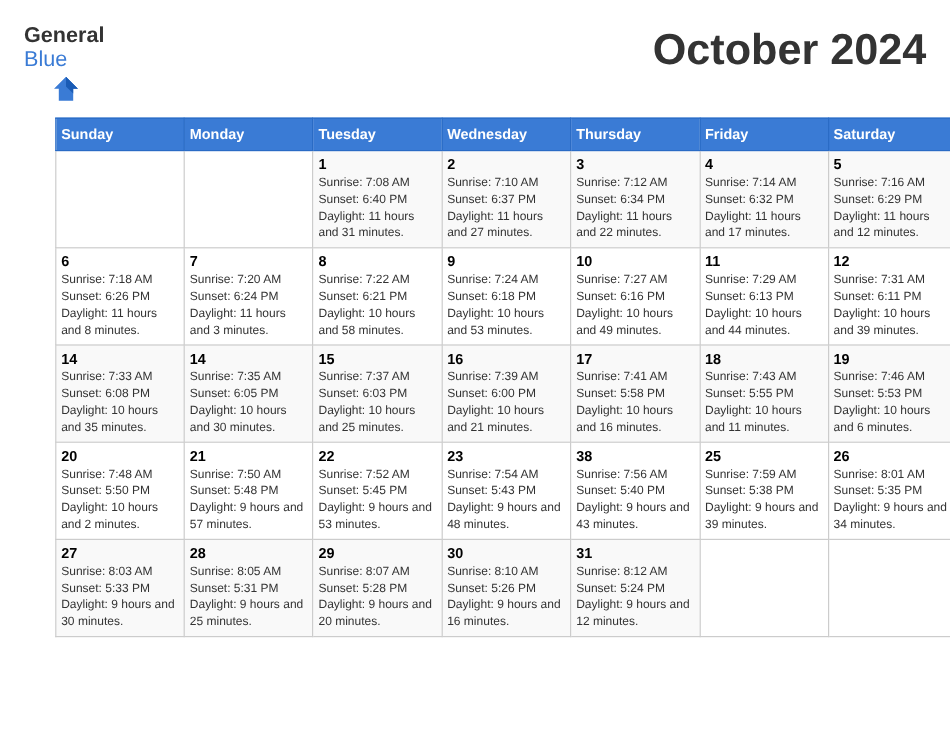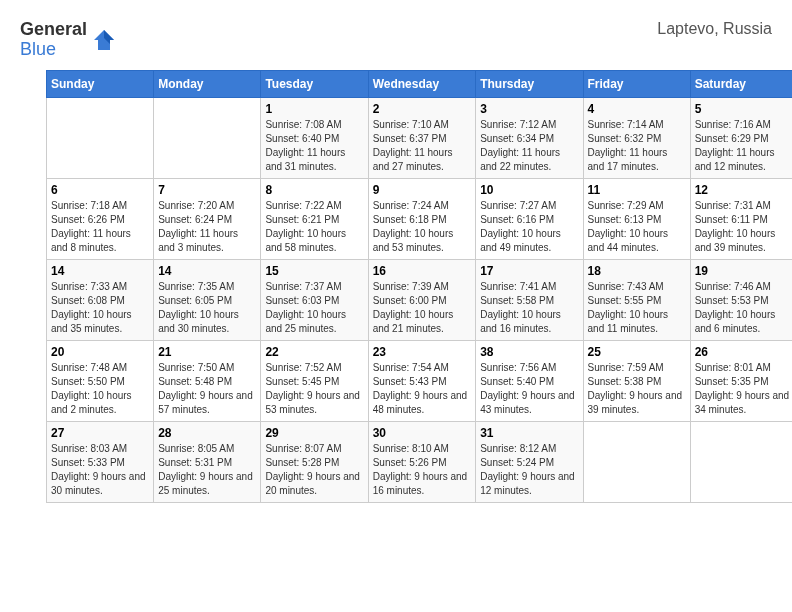--- a/index.html
+++ b/index.html
@@ -69,33 +69,33 @@
     }
     .empty-cell {
       background: #fff !important;
     }
   </style>
 </head>
 <body>
 
 <div class="header">
   <div class="logo">
-    <div style="display:flex;align-items:center;">
+    <div style="display:flex;align-items:center;flex-direction:column;">
       <div style="display:flex;flex-direction:column;line-height:1.1;">
         <span style="font-size:18px;font-weight:bold;color:#333;">General</span>
         <span style="font-size:18px;font-weight:normal;color:#3a7bd5;">Blue</span>
       </div>
       <svg width="28" height="28" viewBox="0 0 28 28" style="margin-left:3px;">
         <path d="M14 4 L24 14 L20 14 L20 24 L8 24 L8 14 L4 14 Z" fill="#3a7bd5"></path>
         <path d="M14 4 L24 14 L20 14 L20 18 L14 12 Z" fill="#1a5bb5"></path>
       </svg>
     </div>
   </div>
   <div class="title-block">
-    <div class="location-title">Laptevo, Russia</div>
+    <div class="month-title">October 2024</div>
   </div>
 </div>
 
 <table>
   <thead>
     <tr>
     <th>Sunday</th>
         <th>Monday</th>
         <th>Tuesday</th>
         <th>Wednesday</th>

